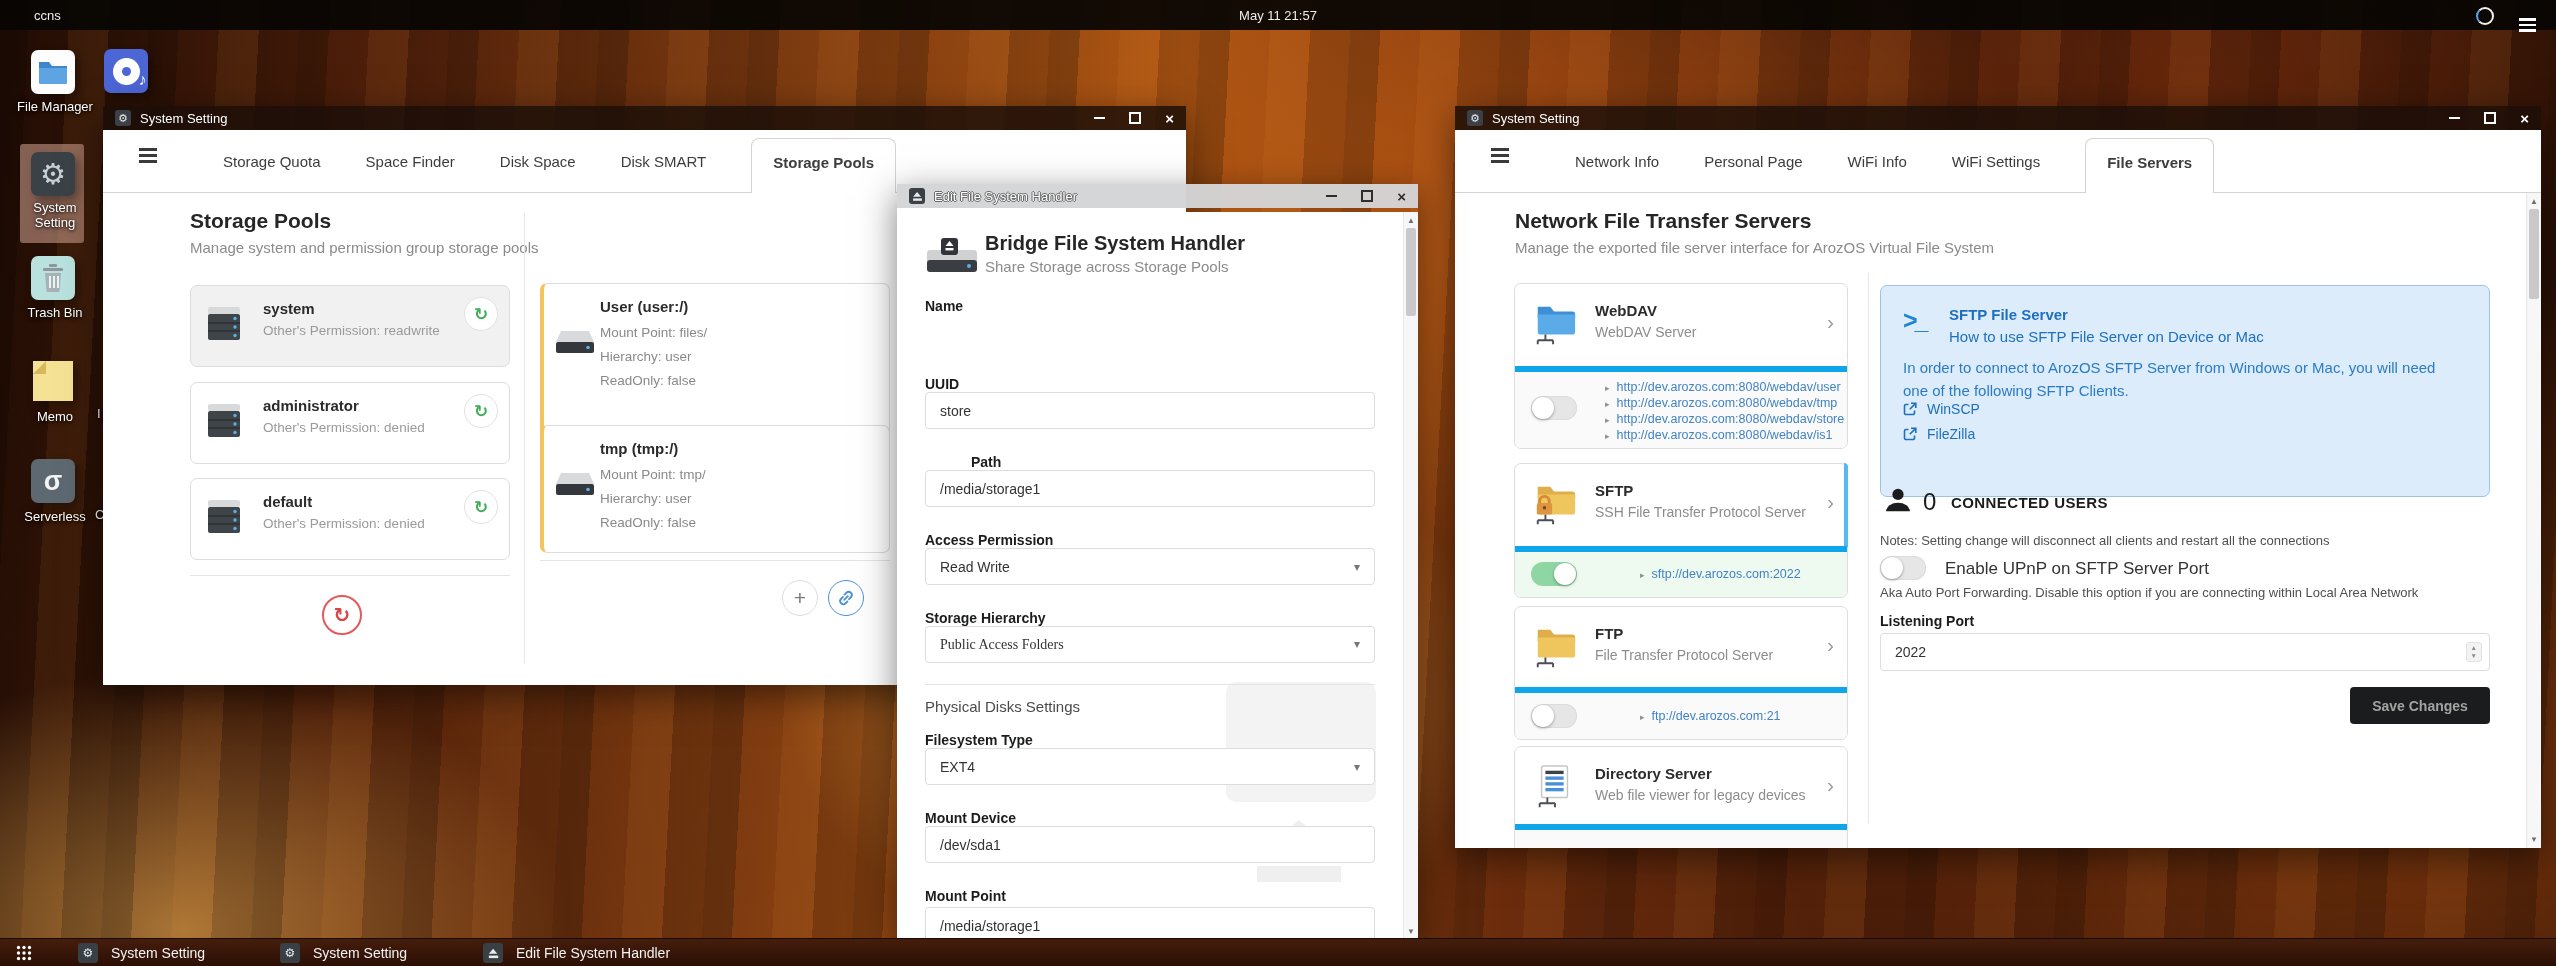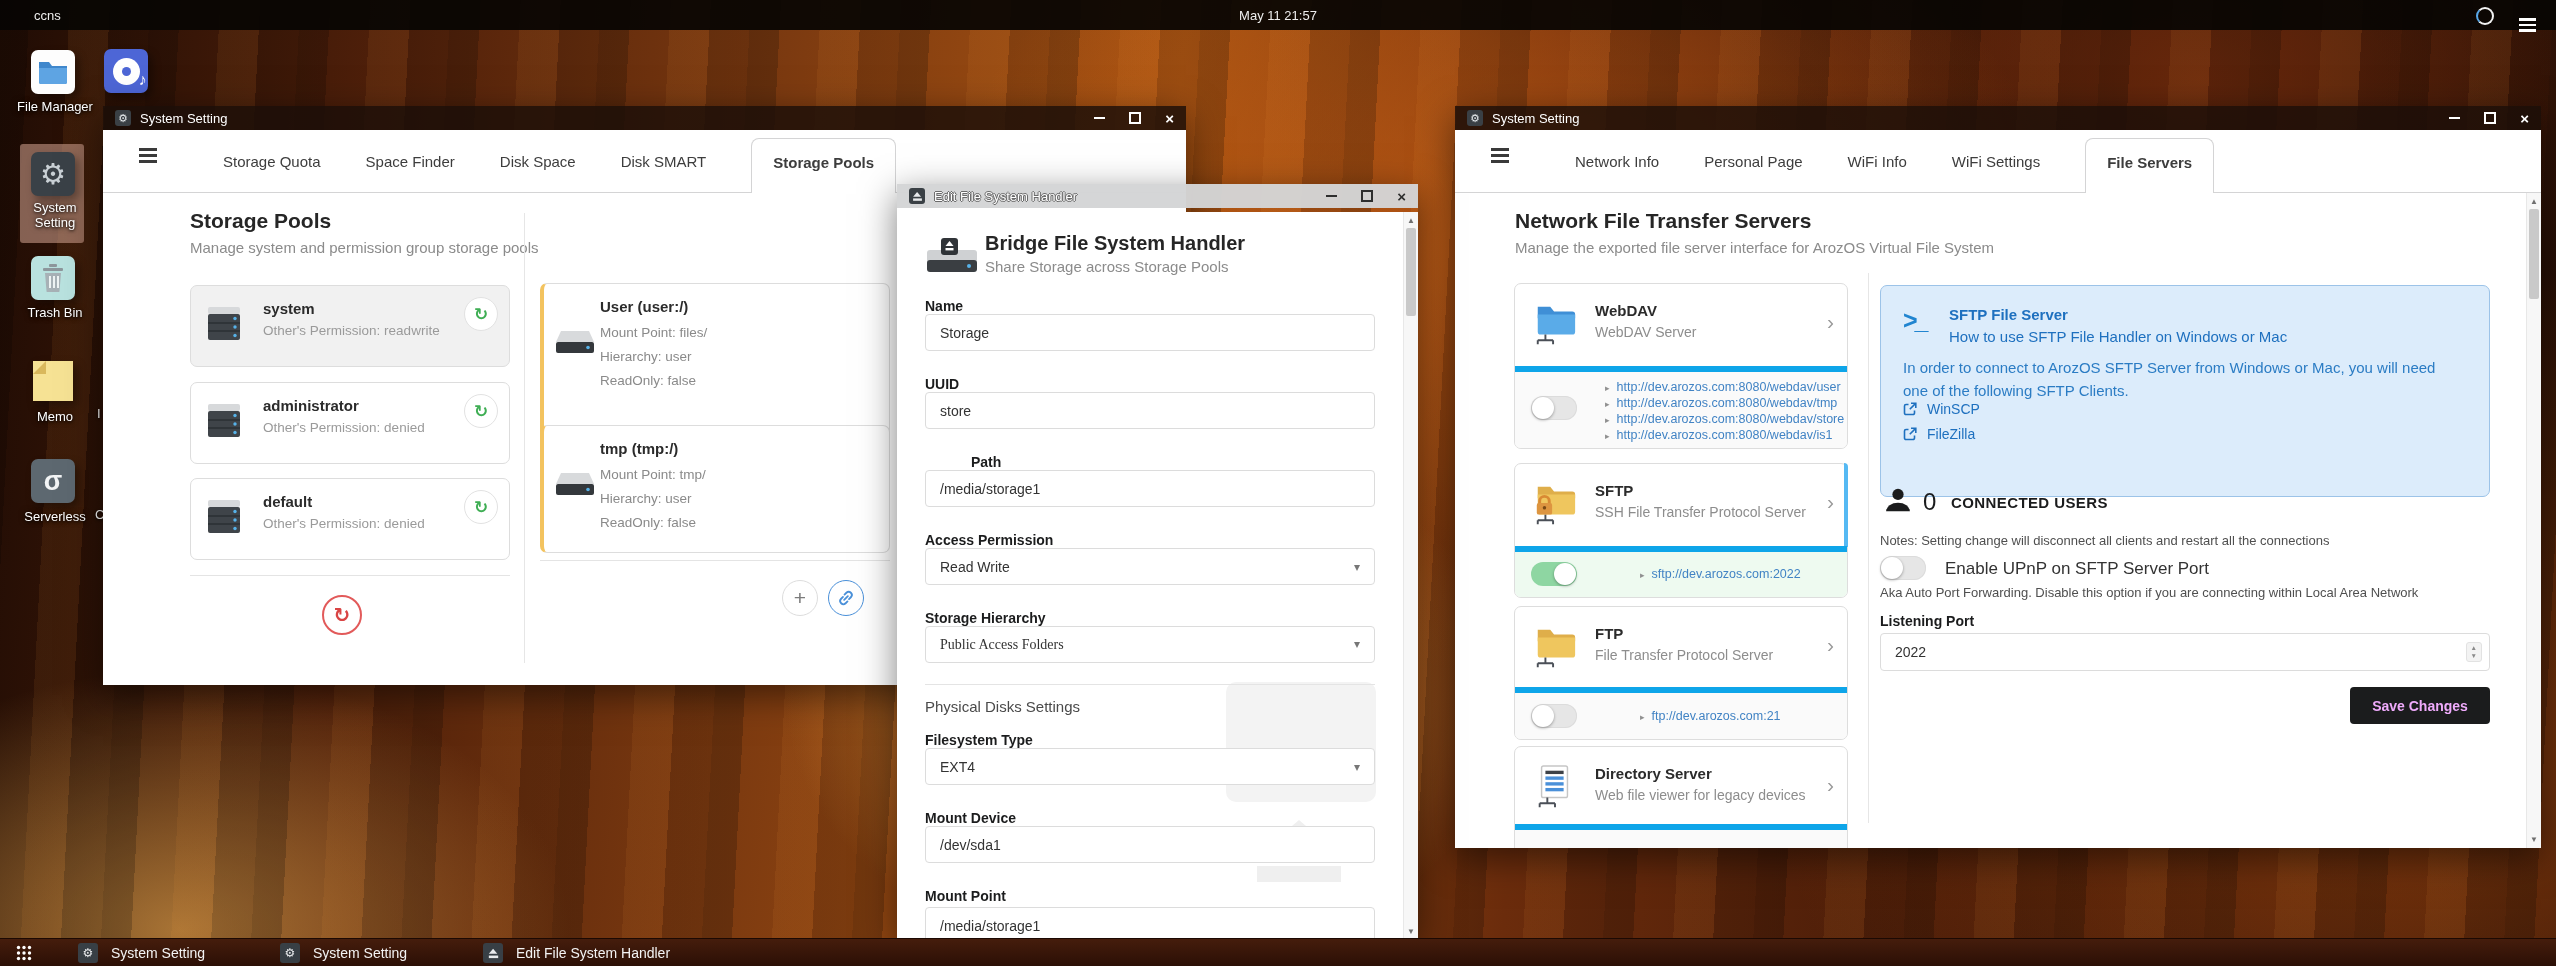--- a/index.html
+++ b/index.html
@@ -139,21 +139,21 @@
   .infobox .cl{position:absolute;left:22px;font-size:14px;color:#1e70bf;display:flex;align-items:center;gap:10px;}
   .termico{position:absolute;left:22px;top:20px;color:#2185d0;font-size:25px;font-weight:800;letter-spacing:-3px;}
   .cu-count{position:absolute;font-size:24px;color:#1b1c1d;}
   .cu-label{position:absolute;font-size:15px;font-weight:bold;letter-spacing:.4px;color:#1b1c1d;}
   .smallnote{position:absolute;font-size:13px;color:#4f4f4f;white-space:nowrap;}
   .upnplabel{position:absolute;font-size:17px;color:#333;}
   .portwrap{position:absolute;width:610px;height:38px;border:1px solid #dcdcdc;border-radius:4px;background:#fff;box-sizing:border-box;display:flex;align-items:center;}
   .portwrap input{border:none;outline:none;font-size:14px;color:#333;padding:0 14px;flex:1;font-family:inherit;background:transparent;}
   .spin{margin-right:7px;display:flex;flex-direction:column;align-items:center;gap:1px;background:#f3f3f3;
     border:1px solid #e2e2e2;border-radius:3px;padding:2px 4px;font-size:6.5px;color:#8a8a8a;line-height:1;}
-  .savebtn{position:absolute;width:140px;height:37px;background:#1b1c1d;color:#f0abfc;font-size:14px;font-weight:bold;
+  .savebtn{position:absolute;width:140px;height:37px;background:#1b1c1d;color:#a3a3a3;font-size:14px;font-weight:bold;
     border-radius:4px;display:flex;align-items:center;justify-content:center;}
 
   
   .taskbar{position:absolute;left:0;top:938px;width:2556px;height:28px;
     background:linear-gradient(#451d0c,#2a0f05);display:flex;align-items:center;z-index:60;
     border-top:1px solid rgba(0,0,0,.35);}
   .titem{position:absolute;display:flex;align-items:center;gap:13px;top:4px;}
   .tico{width:20px;height:20px;background:#383f45;border-radius:3px;color:#e8eaec;display:flex;
     align-items:center;justify-content:center;font-size:12px;}
   .titem .lbl{font-size:14px;color:#f3f3f3;white-space:nowrap;}
@@ -423,21 +423,21 @@
         <span class="chev">›</span>
       </div>
       <div class="bot" style="height:34px;"></div>
     </div>
 
     <div class="vline" style="left:413px;top:80px;height:550px;"></div>
 
     <div class="infobox" style="left:425px;top:92px;width:610px;height:212px;">
       <span class="termico">&gt;_</span>
       <span class="t1">SFTP File Server</span>
-      <span class="t2">How to use SFTP File Handler on Windows or Mac</span>
+      <span class="t2">How to use SFTP File Server on Device or Mac</span>
       <div class="bd">In order to connect to ArozOS SFTP Server from Windows or Mac, you will need one of the following SFTP Clients.</div>
       <span class="cl" style="top:115px;">
         <svg width="14" height="14" viewBox="0 0 14 14">
           <path d="M5.5 2.5 H3 a1.5 1.5 0 0 0 -1.5 1.5 v7 A1.5 1.5 0 0 0 3 12.5 h7 a1.5 1.5 0 0 0 1.5 -1.5 V8.5" stroke="#1e70bf" stroke-width="1.6" fill="none"></path>
           <path d="M8 1.2 h4.8 V6 M12.4 1.6 L6.8 7.2" stroke="#1e70bf" stroke-width="1.6" fill="none"></path>
         </svg>
         <span>WinSCP</span>
       </span>
       <span class="cl" style="top:140px;">
         <svg width="14" height="14" viewBox="0 0 14 14">
@@ -502,21 +502,20 @@
       <rect x="2" y="22" width="50" height="12" rx="3" fill="#3a3e42"></rect>
       <circle cx="44" cy="28" r="2" fill="#57b2e8"></circle>
       <rect x="16" y="0" width="17" height="17" rx="3" fill="#303438"></rect>
       <path d="M20.5 8 l4 -5 l4 5 z" fill="#fff"></path>
       <rect x="20.5" y="10" width="8" height="2.4" fill="#fff"></rect>
     </svg>
     <div class="h1" style="left:88px;top:20px;font-size:20px;">Bridge File System Handler</div>
     <div class="hsub" style="left:88px;top:46px;">Share Storage across Storage Pools</div>
 
     <span class="flabel" style="left:28px;top:86px;">Name</span>
-    <input class="finput" style="left: 28px; top: 102px;" readonly="" value="Storage">
 
     <span class="flabel" style="left:28px;top:164px;">UUID</span>
     <input class="finput" style="left: 28px; top: 180px;" readonly="" value="store">
 
     <span class="flabel" style="left:28px;top:242px;padding-left:46px;">Path</span>
     <input class="finput" style="left: 28px; top: 258px;" readonly="" value="/media/storage1">
 
     <span class="flabel" style="left:28px;top:320px;">Access Permission</span>
     <div class="fselect" style="left:28px;top:336px;">
       <span>Read Write</span>

